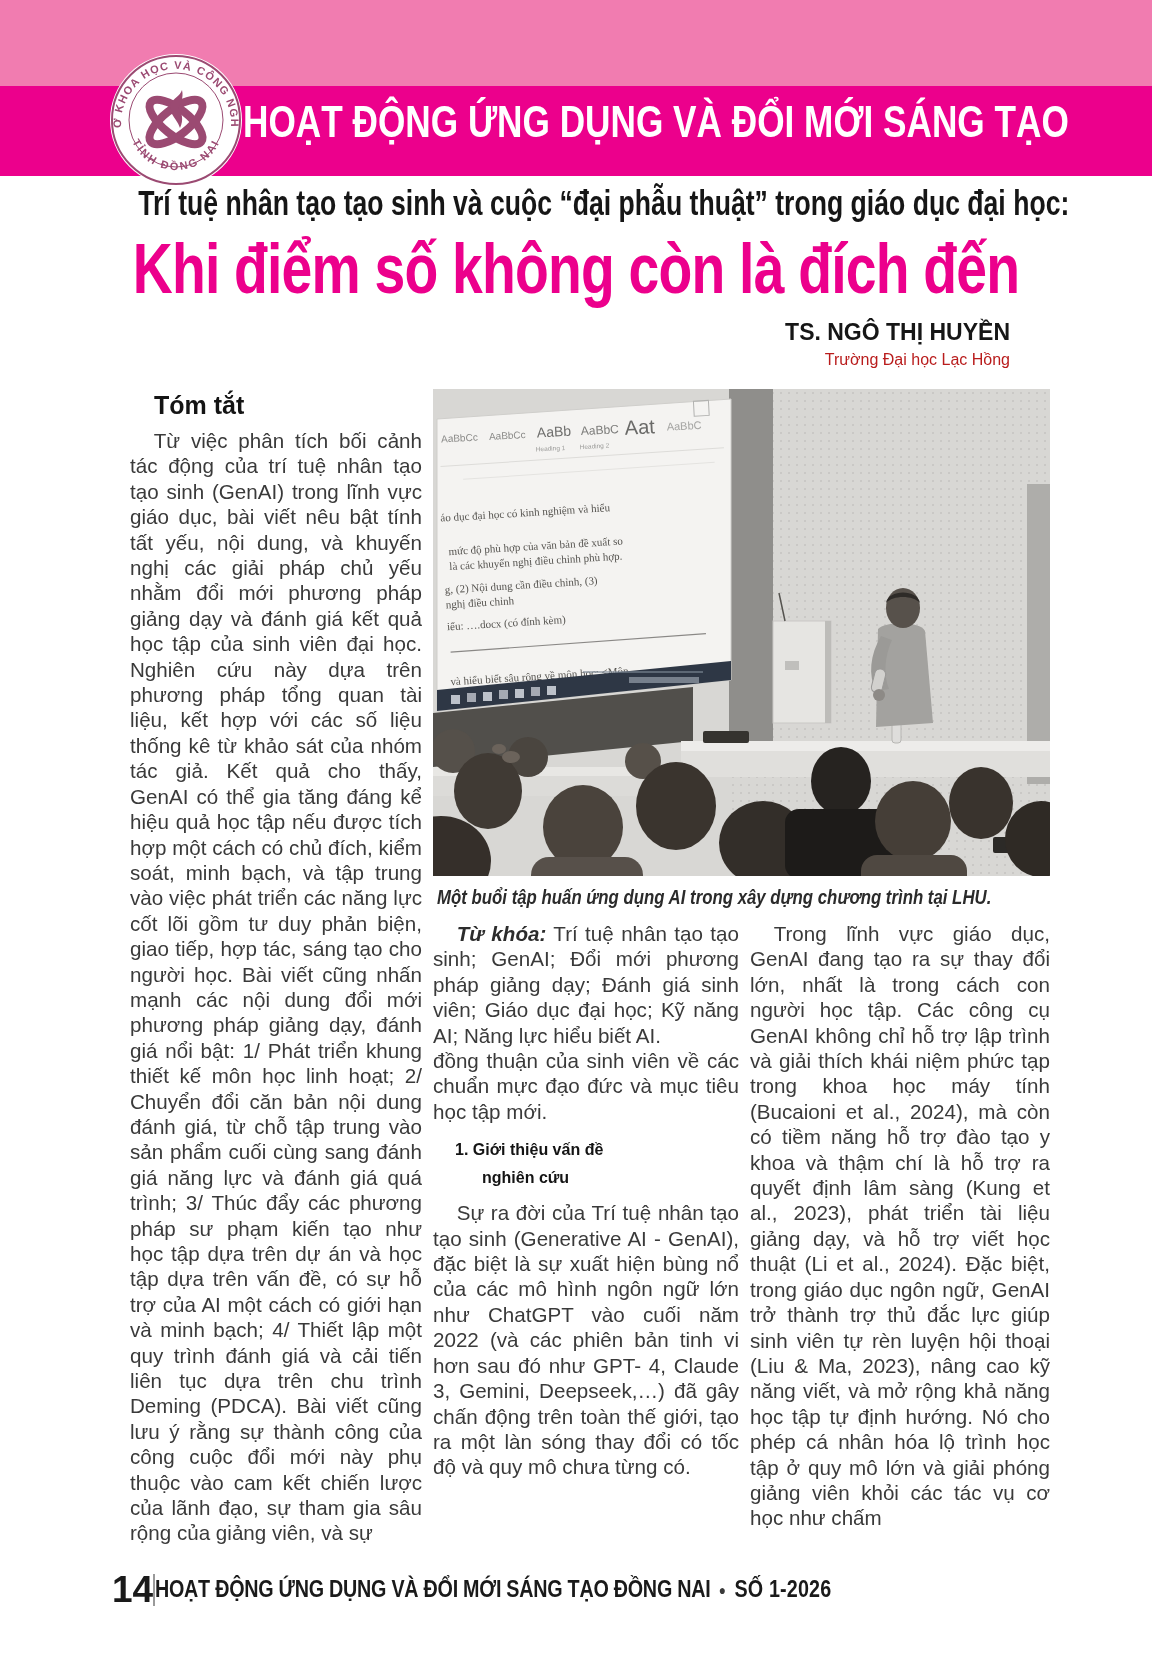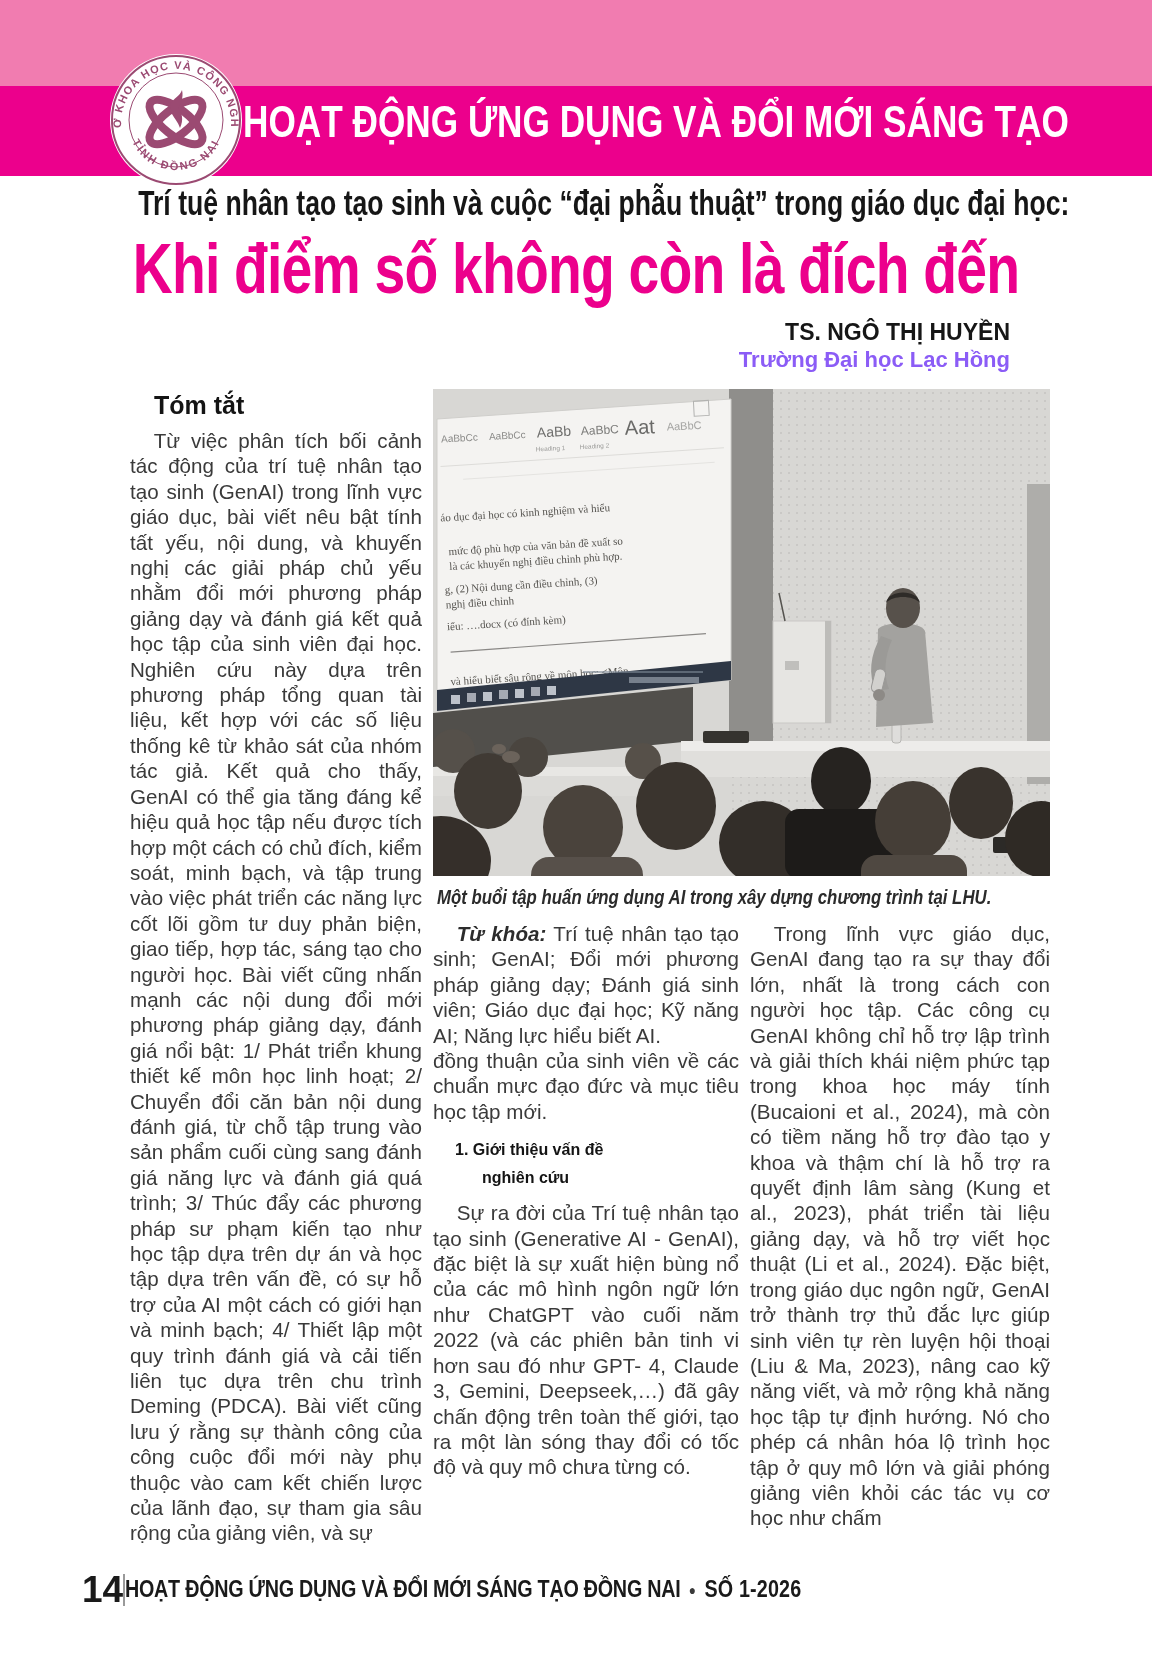--- a/index.html
+++ b/index.html
@@ -23,21 +23,21 @@
   .kicker{
     margin:0;text-align:center;font-size:35px;font-weight:bold;color:#161616;
     white-space:nowrap;transform:scaleX(0.76);transform-origin:center;
   }
   .main-title{
     margin:6px 0 0 0;text-align:center;font-size:70px;font-weight:bold;color:#ec008c;
     white-space:nowrap;transform:scaleX(0.79);transform-origin:center;letter-spacing:-1px;
   }
   .byline{margin:10px 142px 0 0;text-align:right;line-height:27px;}
   .byline .author{font-size:23px;font-weight:bold;color:#161616;display:block;}
-  .byline .affil{font-size:22px;font-weight:bold;color:#8b5cf6;display:block;}
+  .byline .affil{font-size:16px;font-weight:normal;color:#b91c1c;display:block;}
   
   .content{display:flex;gap:11px;padding:16px 102px 0 130px;align-items:flex-start;}
   .col-left{width:292px;flex:none;}
   .right-zone{width:617px;flex:none;}
   p.body{
     margin:0;font-size:20.6px;line-height:25.4px;color:#3a3a3a;
     text-align:justify;text-justify:inter-word;
   }
   p.indent{text-indent:1.15em;}
   .h-abs{
@@ -49,21 +49,21 @@
   .mb8{margin-bottom:8px;} .mb10{margin-bottom:10px;}
   .photo{margin:0;width:617px;height:487px;background:#d8d7d4;}
   .caption{
     margin:9px 0 12px 4px;font-size:21px;font-weight:bold;font-style:italic;color:#2b2b2b;
     white-space:nowrap;transform:scaleX(0.80);transform-origin:left center;
   }
   .two-cols{display:flex;gap:11px;}
   .col-mid{width:306px;flex:none;}
   .col-right{width:300px;flex:none;}
   
-  .pagefoot{display:flex;align-items:center;margin:22px 0 0 82px;height:44px;}
+  .pagefoot{display:flex;align-items:center;margin:22px 0 0 112px;height:44px;}
   .pageno{font-size:37px;font-weight:bold;color:#1a1a1a;line-height:44px;}
   .foot-div{width:2px;height:32px;background:#9a9a9a;}
   .foot-right{display:flex;align-items:center;gap:10px;transform:scaleX(0.84);transform-origin:left center;white-space:nowrap;}
   .journal{font-size:23.5px;font-weight:bold;color:#1a1a1a;letter-spacing:-0.3px;}
   .foot-bullet{font-size:14px;color:#3a3a3a;}
   .issue{font-size:23.5px;font-weight:bold;color:#1a1a1a;letter-spacing:0.2px;}
   svg text{user-select:none;}
 </style>
 </head>
 <body>

